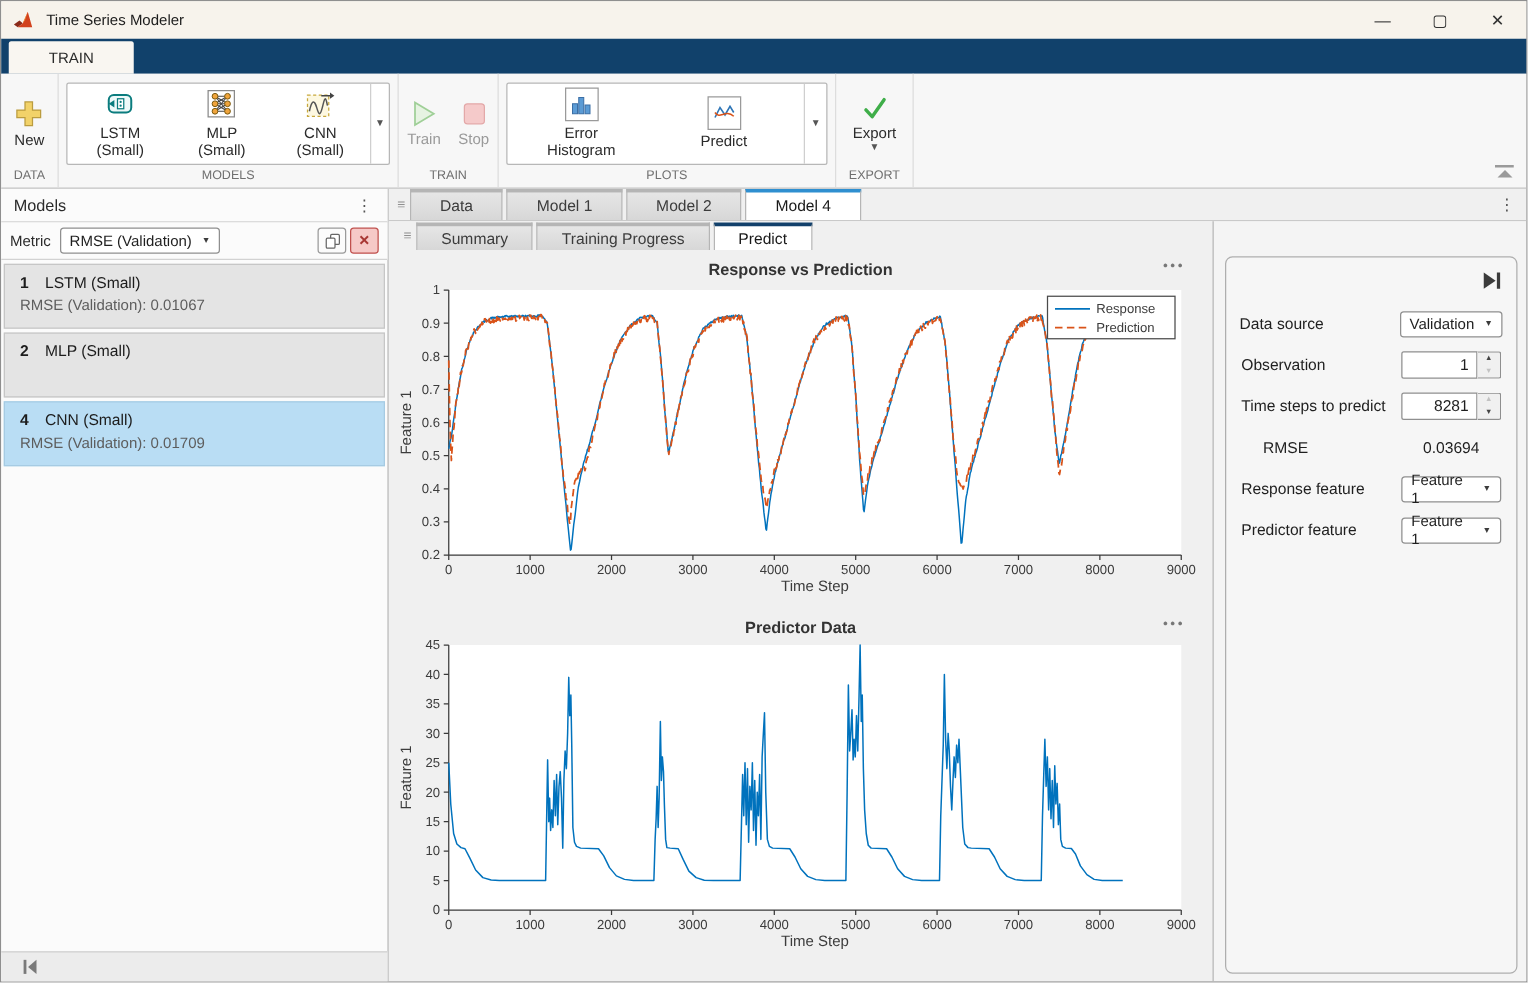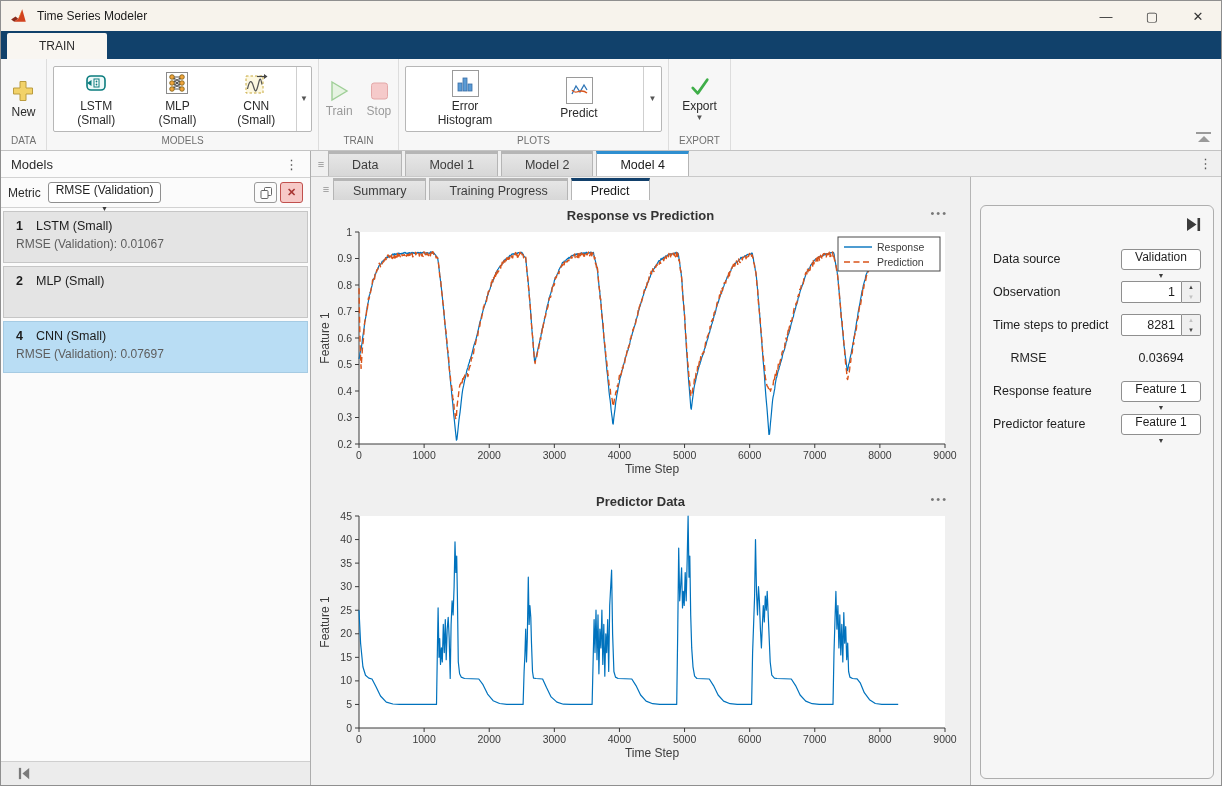--- a/index.html
+++ b/index.html
@@ -35,21 +35,21 @@
   .ribbon-collapse .tri { width:0; height:0; margin:0 auto; border-left:6px solid transparent; border-right:6px solid transparent; border-bottom:6px solid #9a9a9a; }
 
   
   .body { flex:1; display:flex; min-height:0; }
 
   
   .left-panel { width:310px; flex:none; background:#fbfbfb; border-right:1px solid #adadad; display:flex; flex-direction:column; }
   .lp-header { height:27px; flex:none; border-bottom:1px solid #d2d2d2; display:flex; align-items:center; padding:0 10px; font-size:13px; color:#2b2b2b; background:#fbfbfb; }
   .kebab { margin-left:auto; color:#555; font-size:13px; line-height:1; padding:0 2px; }
   .lp-toolbar { height:30px; flex:none; border-bottom:1px solid #d2d2d2; display:flex; align-items:center; padding:0 7px; gap:7px; font-size:12px; color:#2b2b2b; background:#fbfbfb; }
-  .dropdown { background:#fff; border:1px solid #8f8f8f; border-radius:3px; height:21px; display:flex; align-items:center; padding:0 7px; gap:8px; font-size:12px; color:#1f1f1f;flex-direction:column; }
+  .dropdown { background:#fff; border:1px solid #8f8f8f; border-radius:3px; height:21px; display:flex; align-items:center; padding:0 7px; gap:8px; font-size:12px; color:#1f1f1f; }
   .dropdown .arrow { font-size:7px; color:#3c3c3c; }
   .lp-toolbar .btn-group { margin-left:auto; display:flex; gap:3px; }
   .icon-btn { width:23px; height:21px; border:1px solid #9a9a9a; border-radius:3px; background:#fbfbfb; display:flex; align-items:center; justify-content:center; }
   .icon-btn.delete { background:#f6c9c7; border-color:#c0504d; color:#a83734; font-size:11px; font-weight:bold; }
   .model-list { padding:3px 2px; display:flex; flex-direction:column; gap:3px; }
   .model-card { border:1px solid #c6c6c6; background:#e4e4e4; height:52px; padding:7px 10px 0 12px; }
   .model-card.selected { background:#b9ddf4; border-color:#a6cbe3; }
   .model-line1 { font-size:12.5px; color:#1c1c1c; display:flex; }
   .model-line1 .idx { font-weight:bold; width:20px; }
   .model-line2 { font-size:12px; color:#5d5d5d; margin-top:4px; }
@@ -296,21 +296,21 @@
           <div class="model-line1">
             <span class="idx">2</span>
             <span>MLP (Small)</span>
           </div>
         </div>
         <div class="model-card selected">
           <div class="model-line1">
             <span class="idx">4</span>
             <span>CNN (Small)</span>
           </div>
-          <div class="model-line2">RMSE (Validation): 0.07697</div>
+          <div class="model-line2">RMSE (Validation): 0.01709</div>
         </div>
       </div>
       <div class="lp-fill"></div>
       <div class="lp-bottom">
         <svg width="15" height="15" viewBox="0 0 16 16">
           <rect x="2" y="2" width="2.4" height="12" fill="#7a7a7a"></rect>
           <polygon points="13,2 5.8,8 13,14" fill="#7a7a7a"></polygon>
         </svg>
       </div>
     </div>

